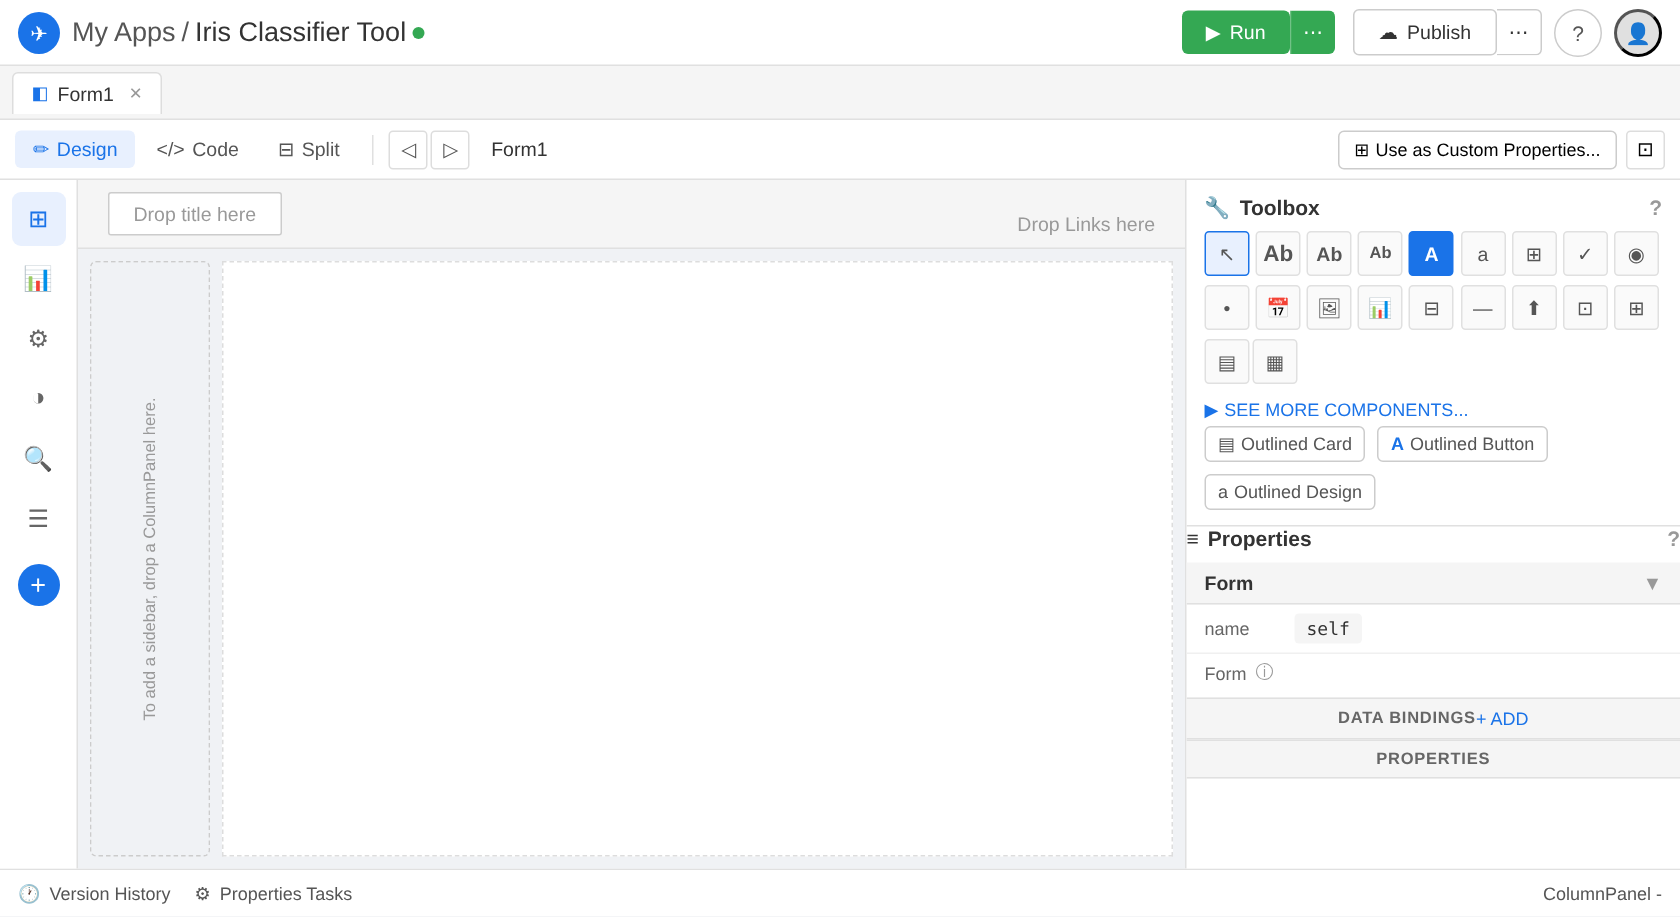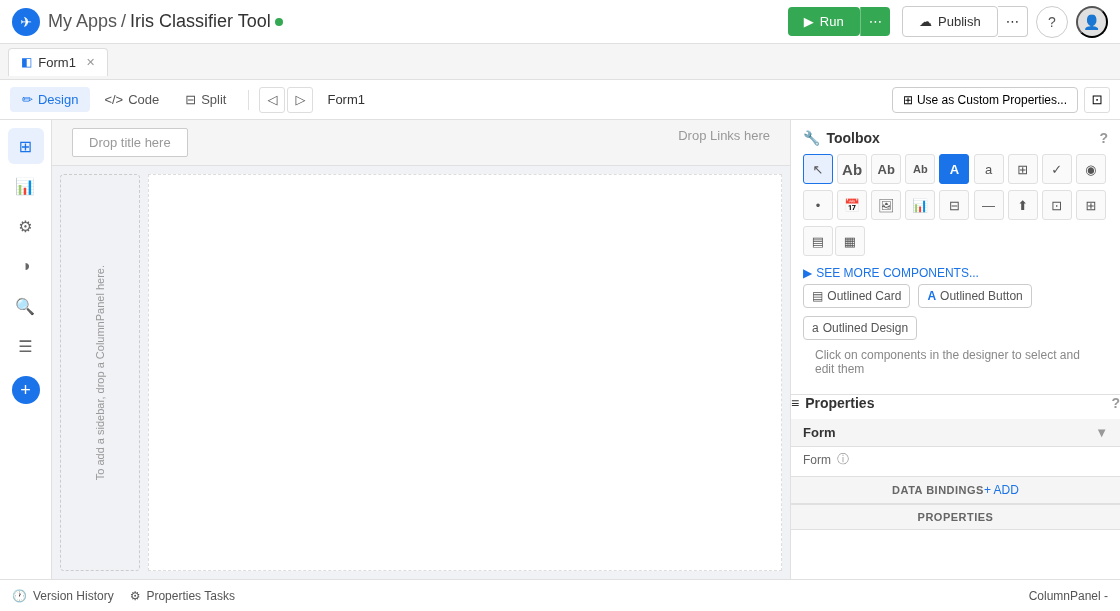--- a/index.html
+++ b/index.html
@@ -44,21 +44,21 @@
     .main { display: flex; height: calc(611px - 44px - 36px - 40px - 32px); }
 
     
     .left-sidebar { width: 52px; background: #fff; border-right: 1px solid #e0e0e0; display: flex; flex-direction: column; align-items: center; padding: 8px 0; gap: 4px; }
     .sidebar-icon { width: 36px; height: 36px; border-radius: 6px; display: flex; align-items: center; justify-content: center; cursor: pointer; font-size: 16px; color: #666; }
     .sidebar-icon.active { background: #e8f0fe; color: #1a73e8; }
     .sidebar-icon-plus { width: 28px; height: 28px; border-radius: 50%; background: #1a73e8; color: white; display: flex; align-items: center; justify-content: center; cursor: pointer; font-size: 18px; margin-top: 8px; }
 
     
     .canvas-container { flex: 1; display: flex; flex-direction: column; background: #f0f2f5; position: relative; overflow: hidden; }
-    .canvas-header { display: flex; align-items: flex-start; justify-content: space-between; padding: 8px 20px; background: #f5f5f5; border-bottom: 1px solid #e0e0e0; }
+    .canvas-header { display: flex; align-items: flex-end; justify-content: space-between; padding: 8px 20px; background: #f5f5f5; border-bottom: 1px solid #e0e0e0; }
     .drop-title { border: 1px solid #ccc; padding: 6px 16px; background: white; font-size: 13px; color: #999; cursor: pointer; border-radius: 2px; }
     .drop-links { font-size: 13px; color: #999; }
     .canvas-main { flex: 1; display: flex; }
     .canvas-sidebar-drop { width: 80px; border: 1px dashed #ccc; margin: 8px; border-radius: 4px; display: flex; align-items: center; justify-content: center; }
     .canvas-sidebar-text { writing-mode: vertical-rl; transform: rotate(180deg); font-size: 11px; color: #999; text-align: center; }
     .canvas-body { flex: 1; background: white; margin: 8px 8px 8px 0; border: 1px dashed #ddd; }
 
     
     .right-panel { width: 330px; background: #fff; border-left: 1px solid #e0e0e0; display: flex; flex-direction: column; overflow-y: auto; }
     .panel-section { padding: 10px 12px; border-bottom: 1px solid #e0e0e0; }
@@ -294,38 +294,41 @@
         <div class="theme-el">
           <span style="color:#1a73e8;font-weight:bold;">A</span>
           <span>Outlined Button</span>
         </div>
         <div class="theme-el">
           <span>a</span>
           <span>Outlined Design</span>
         </div>
       </div>
 
-      <div class="click-hint">Click on components in the designer to select and edit them</div>
     </div>
 
     <div class="prop-section">
       <div class="panel-title">
         <div class="panel-title-left">
           <span>≡</span>
           <span>Properties</span>
         </div>
         <span class="help-icon">?</span>
       </div>
     </div>
 
     <div class="prop-header">
       <span class="prop-title">Form</span>
       <span class="prop-collapse">▼</span>
     </div>
 
+    <div class="prop-row">
+      <span class="prop-label">name</span>
+      <span class="prop-value">self</span>
+    </div>
 
     <div class="prop-sub">
       <span class="prop-sub-label">Form</span>
       <span class="prop-info">ⓘ</span>
     </div>
 
     <div class="section-header">
       <span class="section-header-label">DATA BINDINGS</span>
       <button class="btn-add">+ ADD</button>
     </div>

